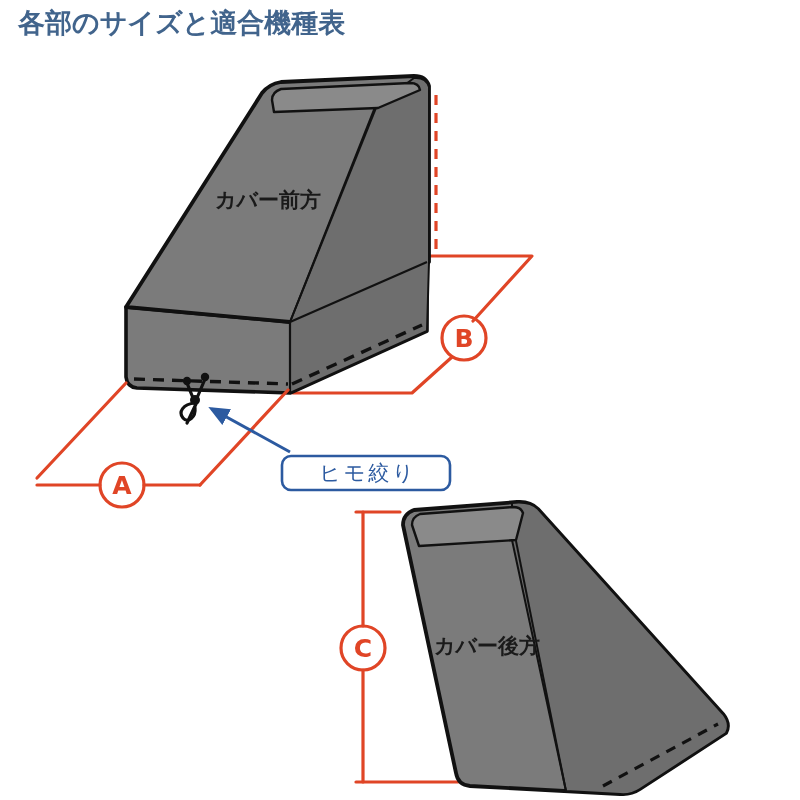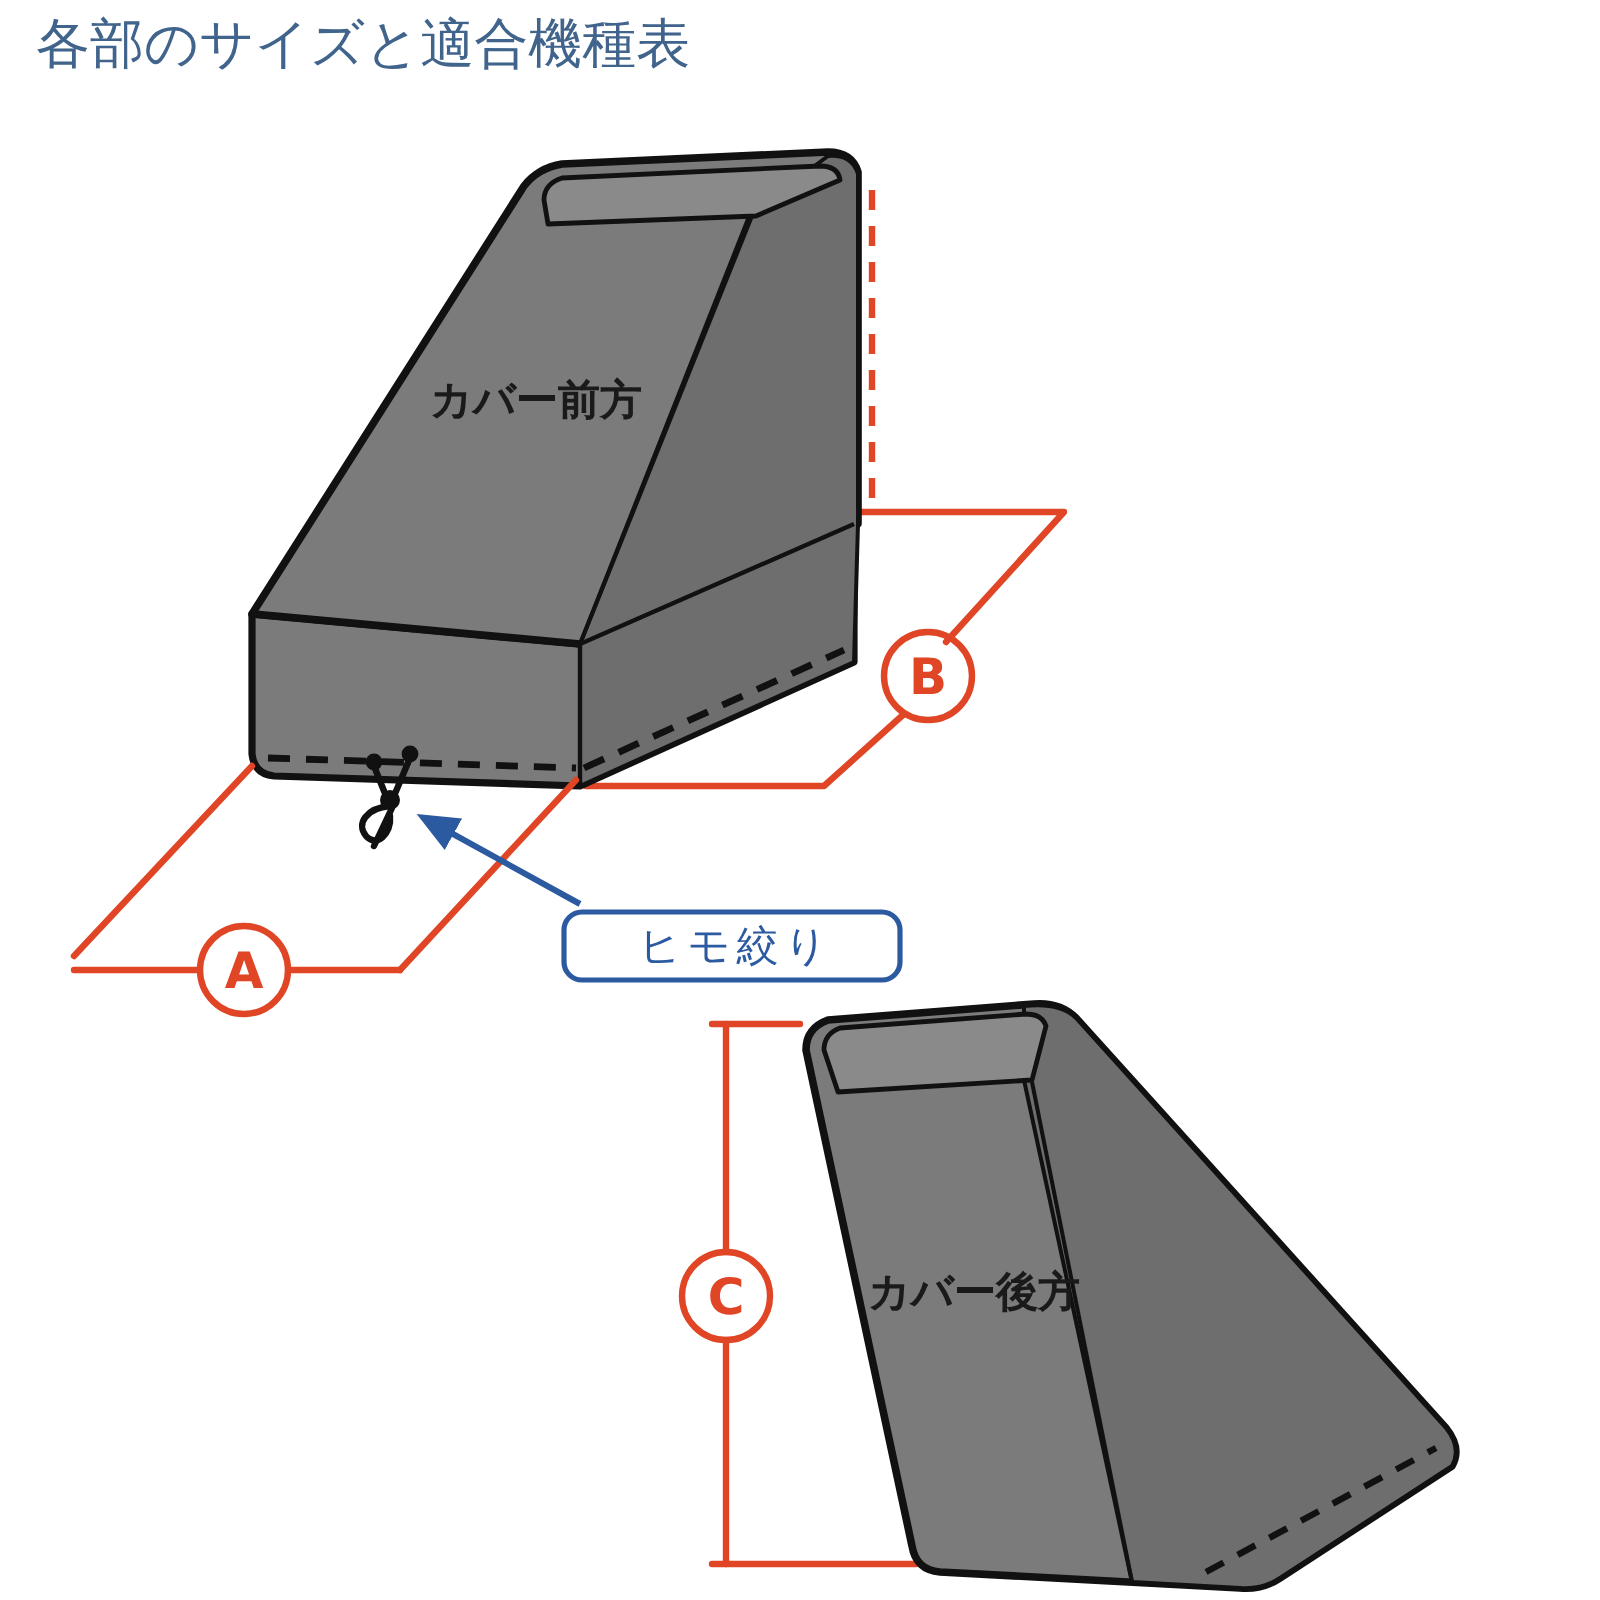--- a/index.html
+++ b/index.html
@@ -18,21 +18,21 @@
     position: relative;
     width: 800px;
     height: 800px;
     background: #ffffff;
   }
   #diagram-title {
     position: absolute;
     left: 18px;
     top: 8px;
     font-size: 27px;
-    font-weight: normal;
+    font-weight: bold;
     color: #41648c;
     letter-spacing: 0px;
     line-height: 1.1;
     white-space: nowrap;
   }
   #figure-svg {
     position: absolute;
     left: 0;
     top: 0;
     width: 800px;

